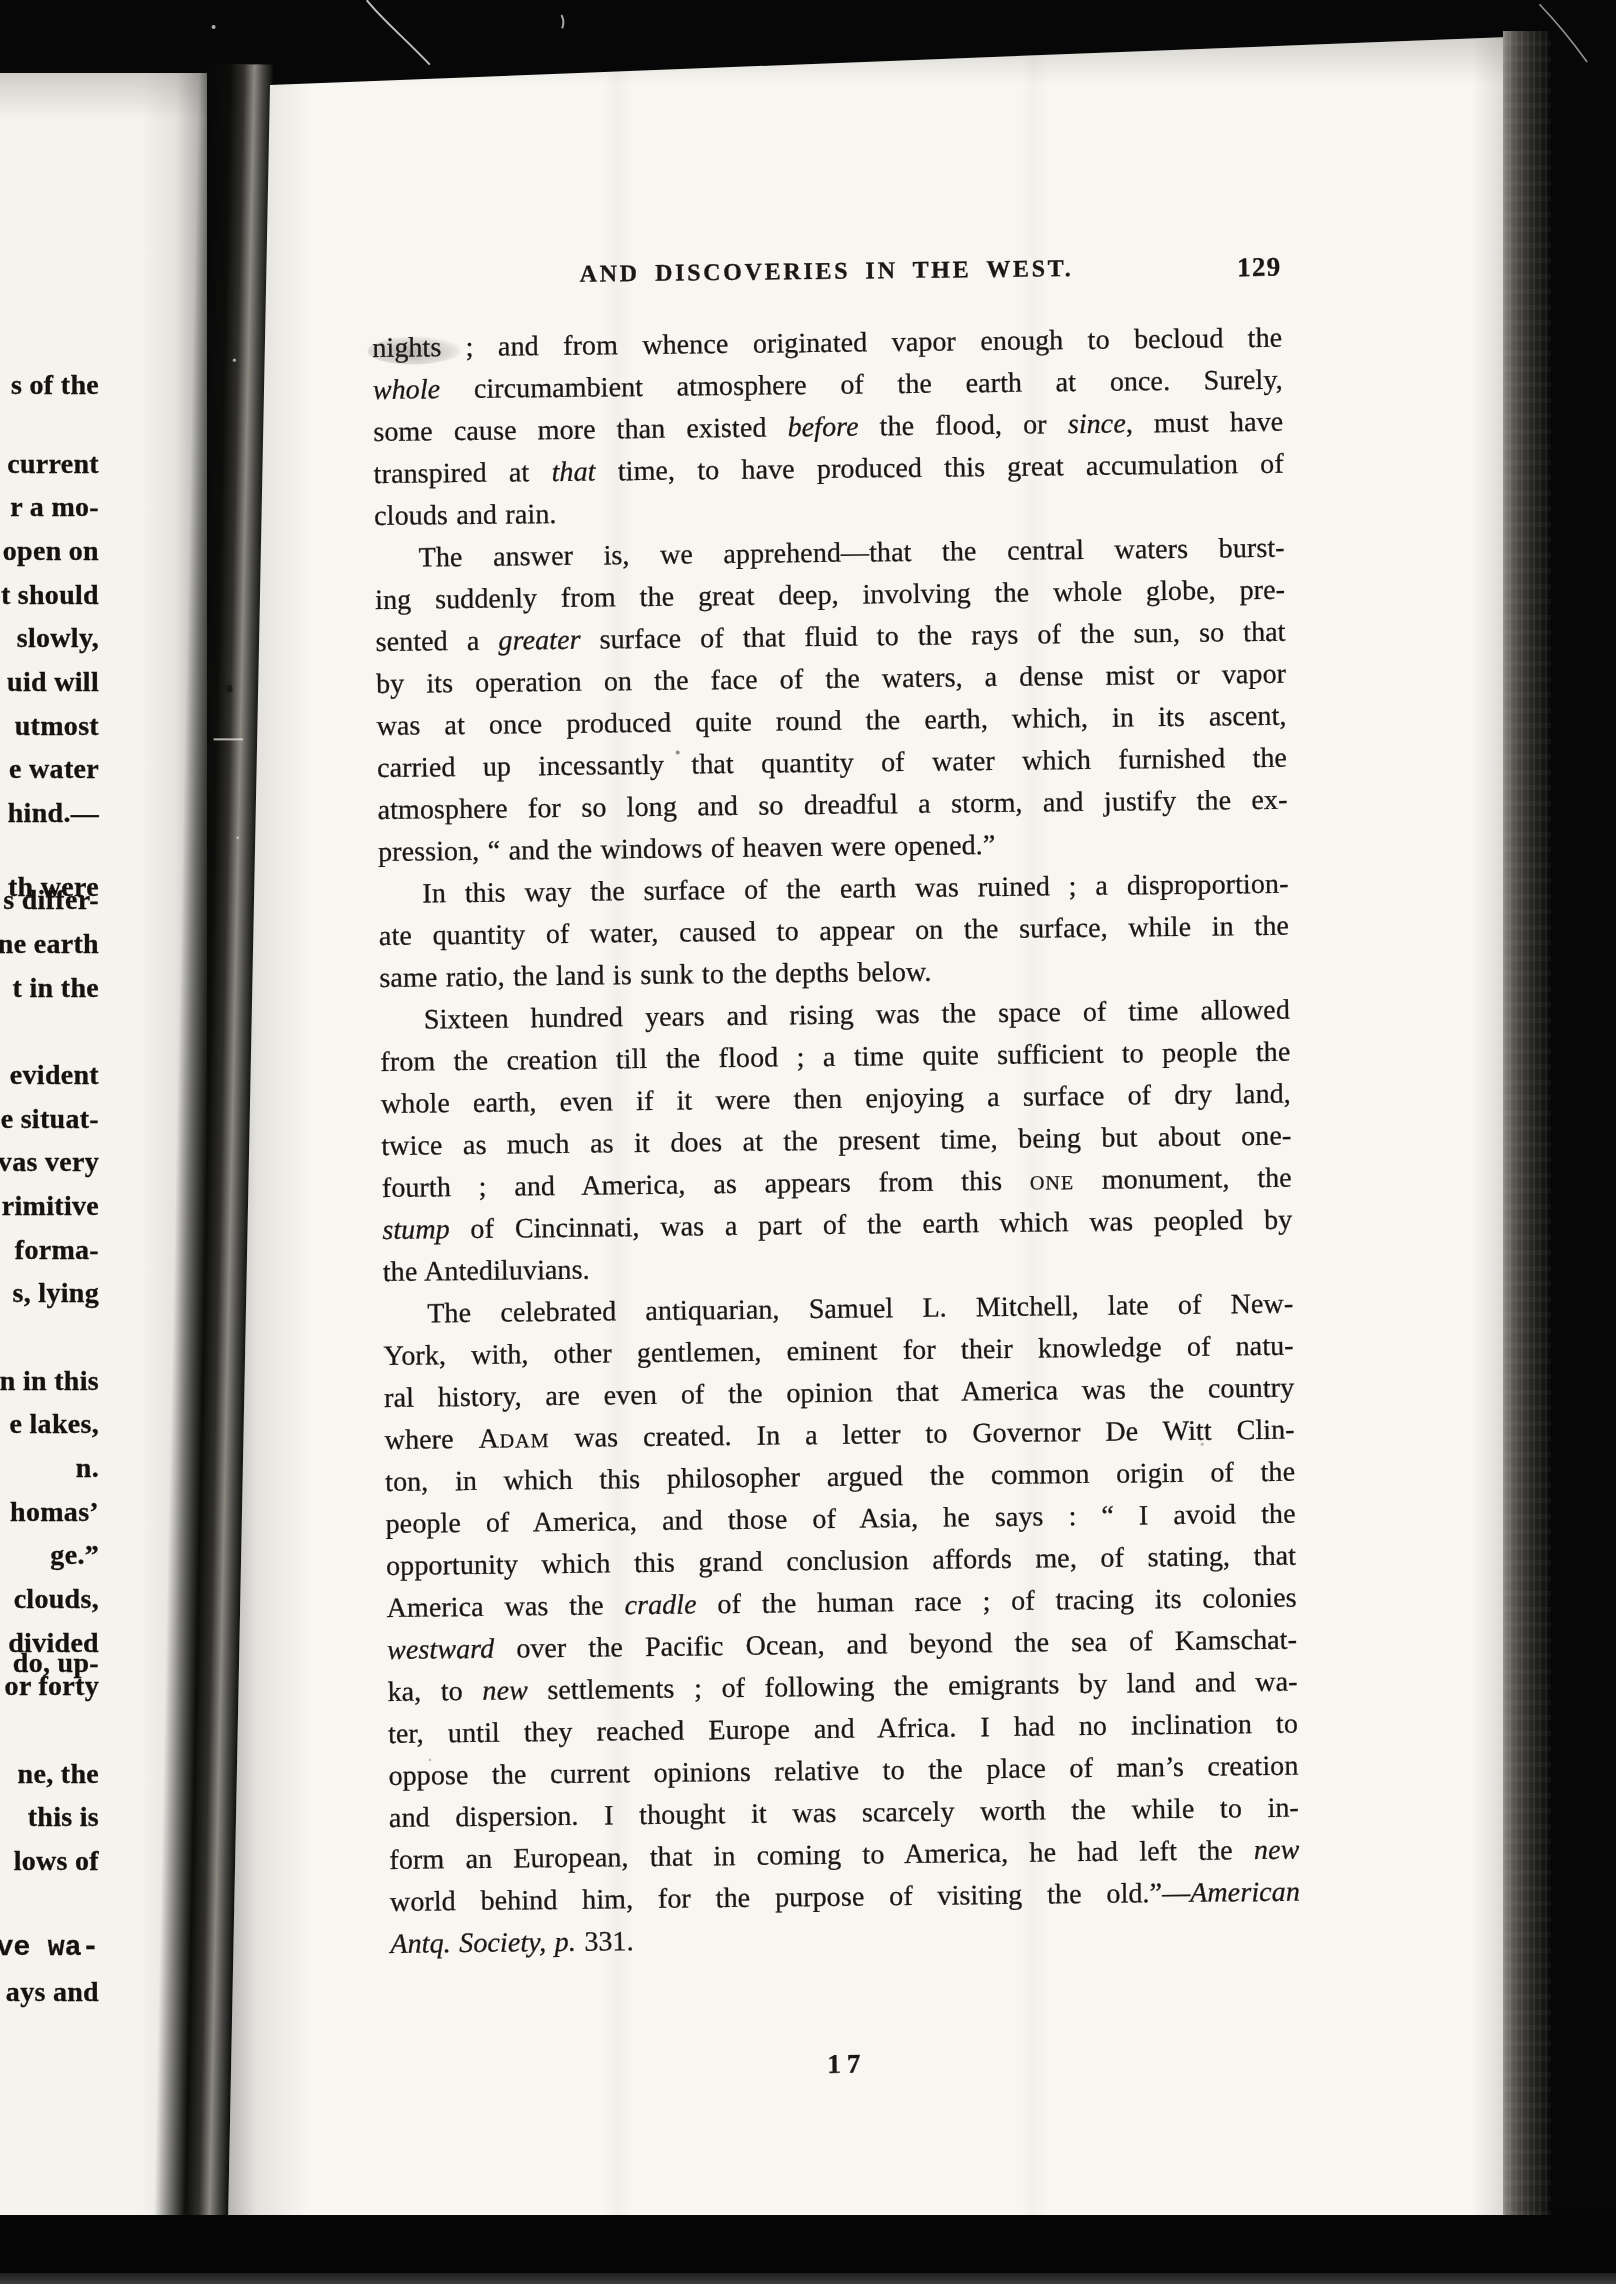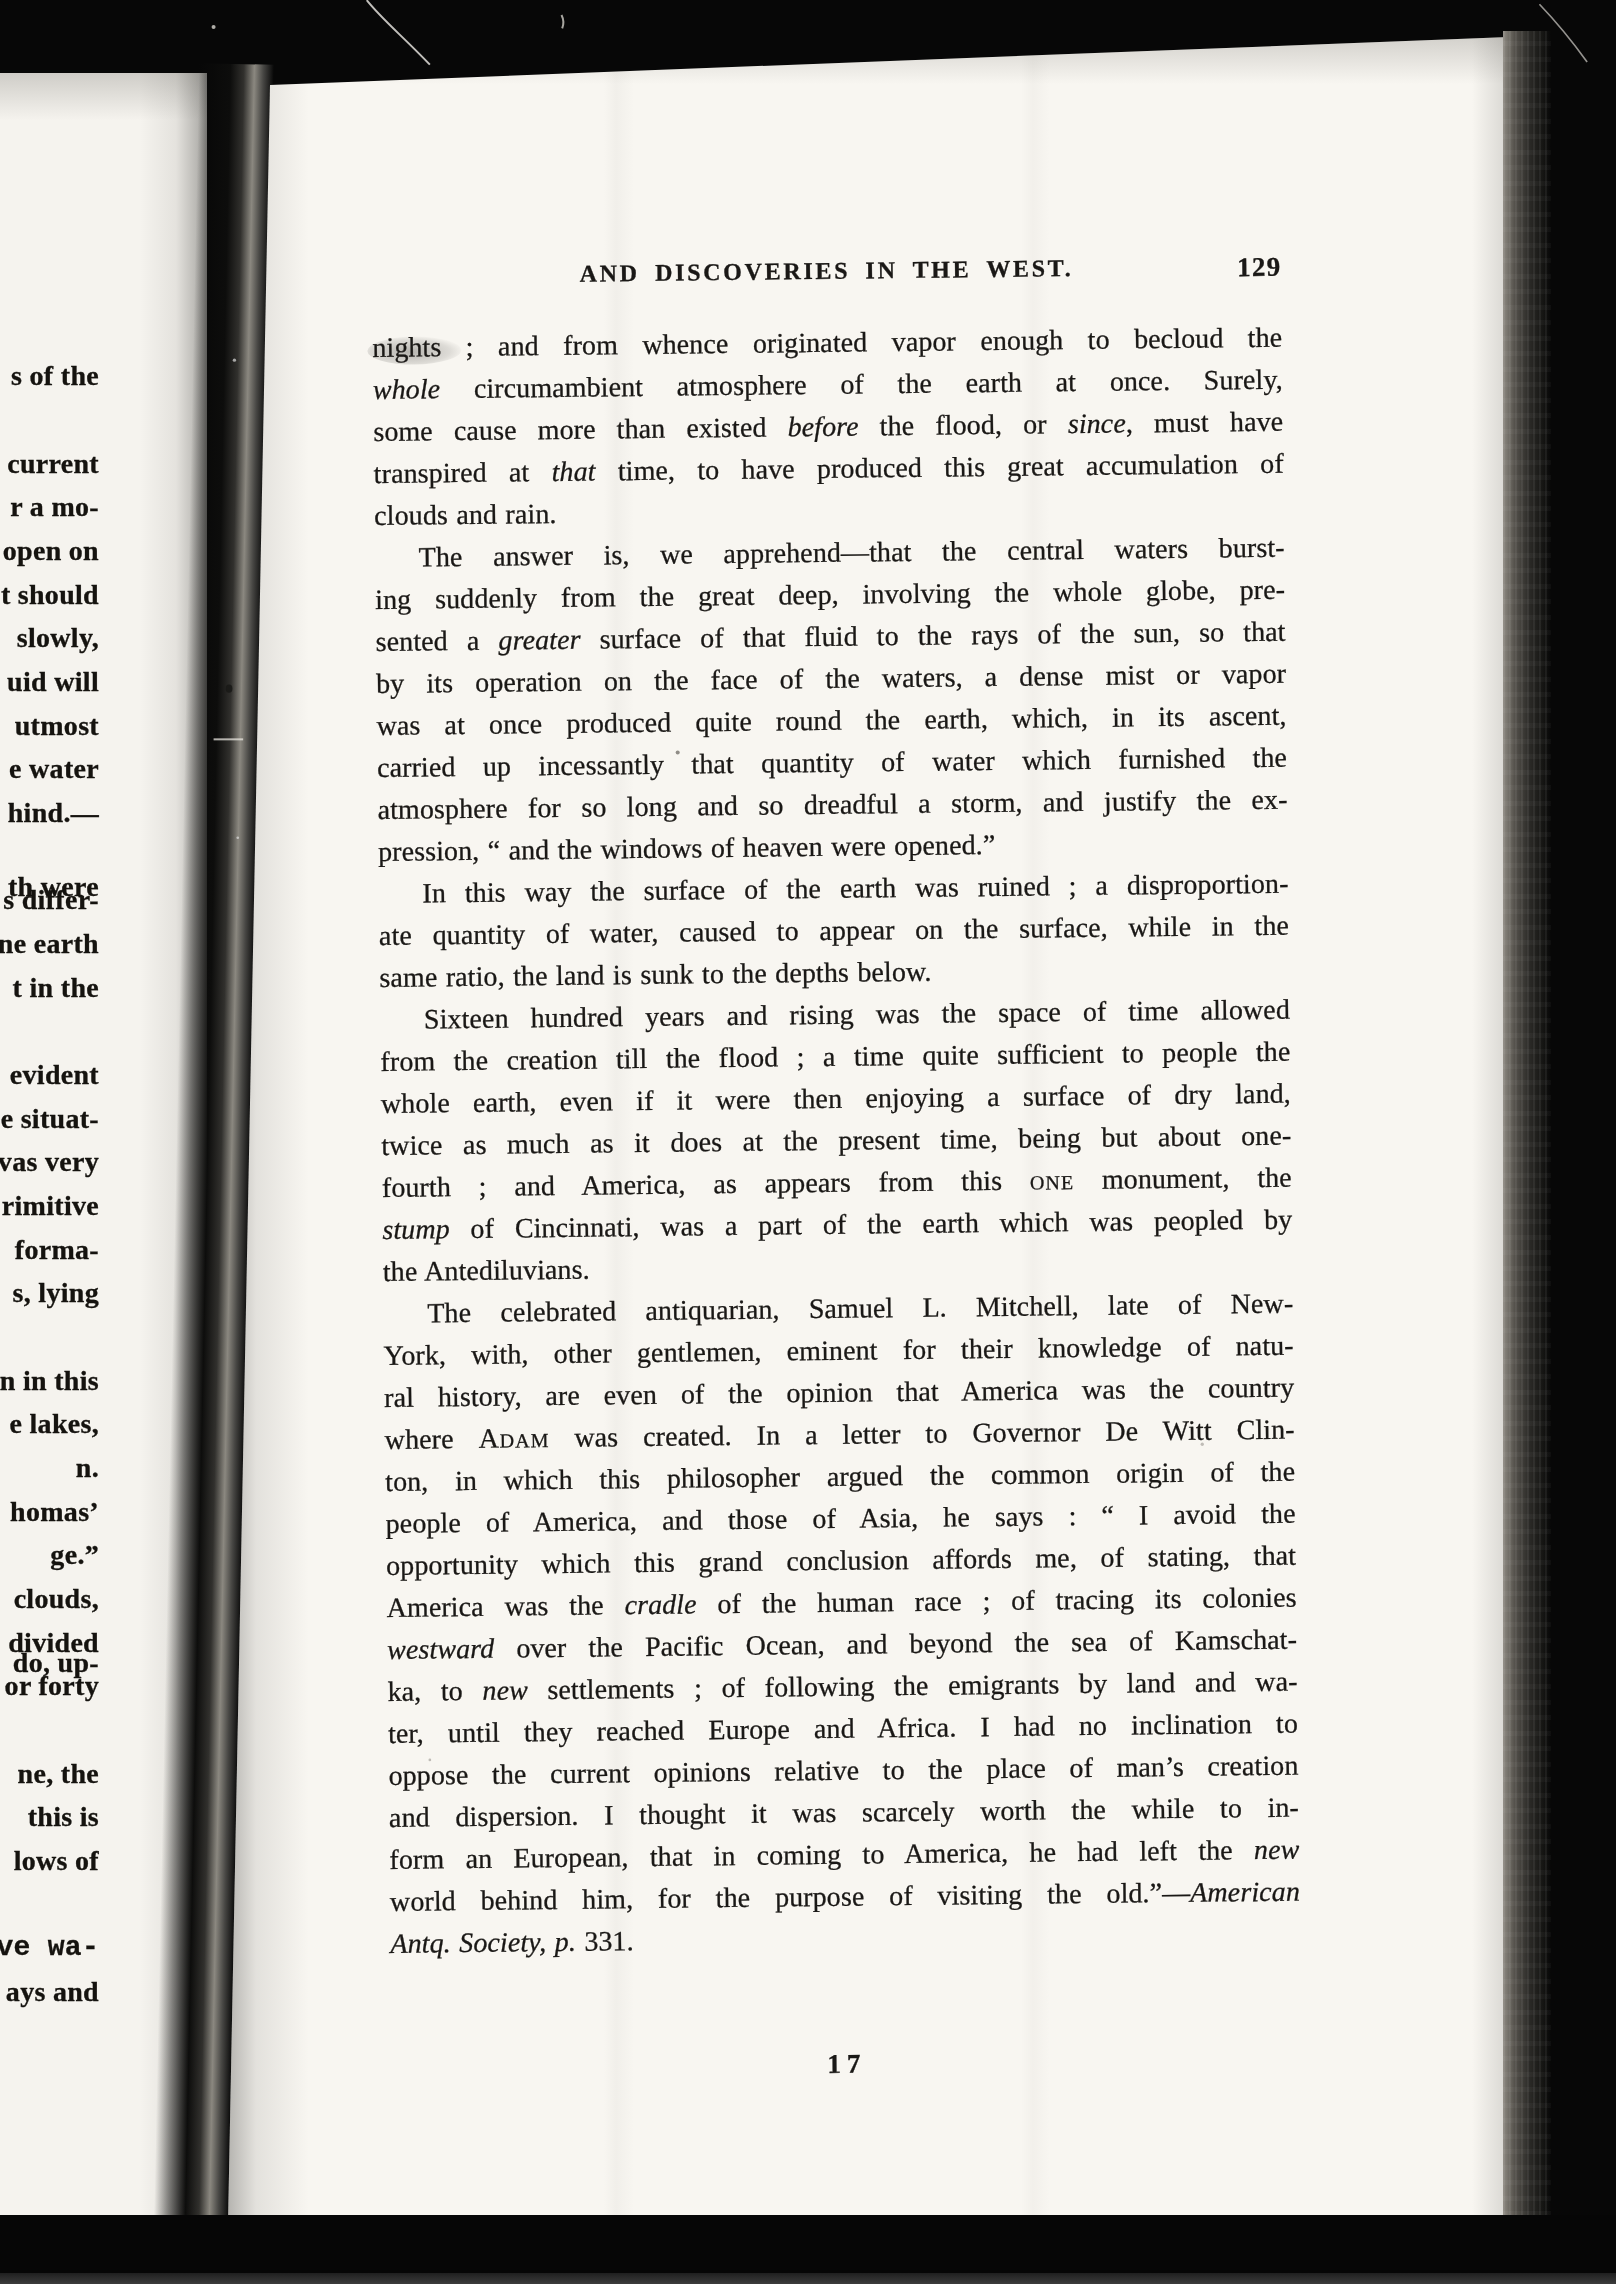--- a/index.html
+++ b/index.html
@@ -84,21 +84,21 @@
     background:linear-gradient(to bottom,#1f1f1f,#3c3c3c);}
   .scratches{position:absolute;left:0;top:0;pointer-events:none;}
 </style>
 </head>
 <body>
 
 <div class="scan">
 
   <div class="left-page">
     <div class="left-frags">
-        <div class="frag" style="top: 281px; text-align: center;">s of the</div>
+        <div class="frag" style="top: 290px; text-align: center;">s of the</div>
         <div class="frag" style="top: 369px;">e current</div>
         <div class="frag" style="top: 412px;">r a mo-</div>
         <div class="frag" style="top: 456px;">open on</div>
         <div class="frag" style="top: 500px;">t should</div>
         <div class="frag" style="top: 543px;">slowly,</div>
         <div class="frag" style="top: 587px;">uid will</div>
         <div class="frag" style="top: 631px;">utmost</div>
         <div class="frag" style="top: 674px;">e water</div>
         <div class="frag" style="top: 718px;">hind.—</div>
         <div class="frag" style="top: 792px; margin-left: 48px;">th were</div>

